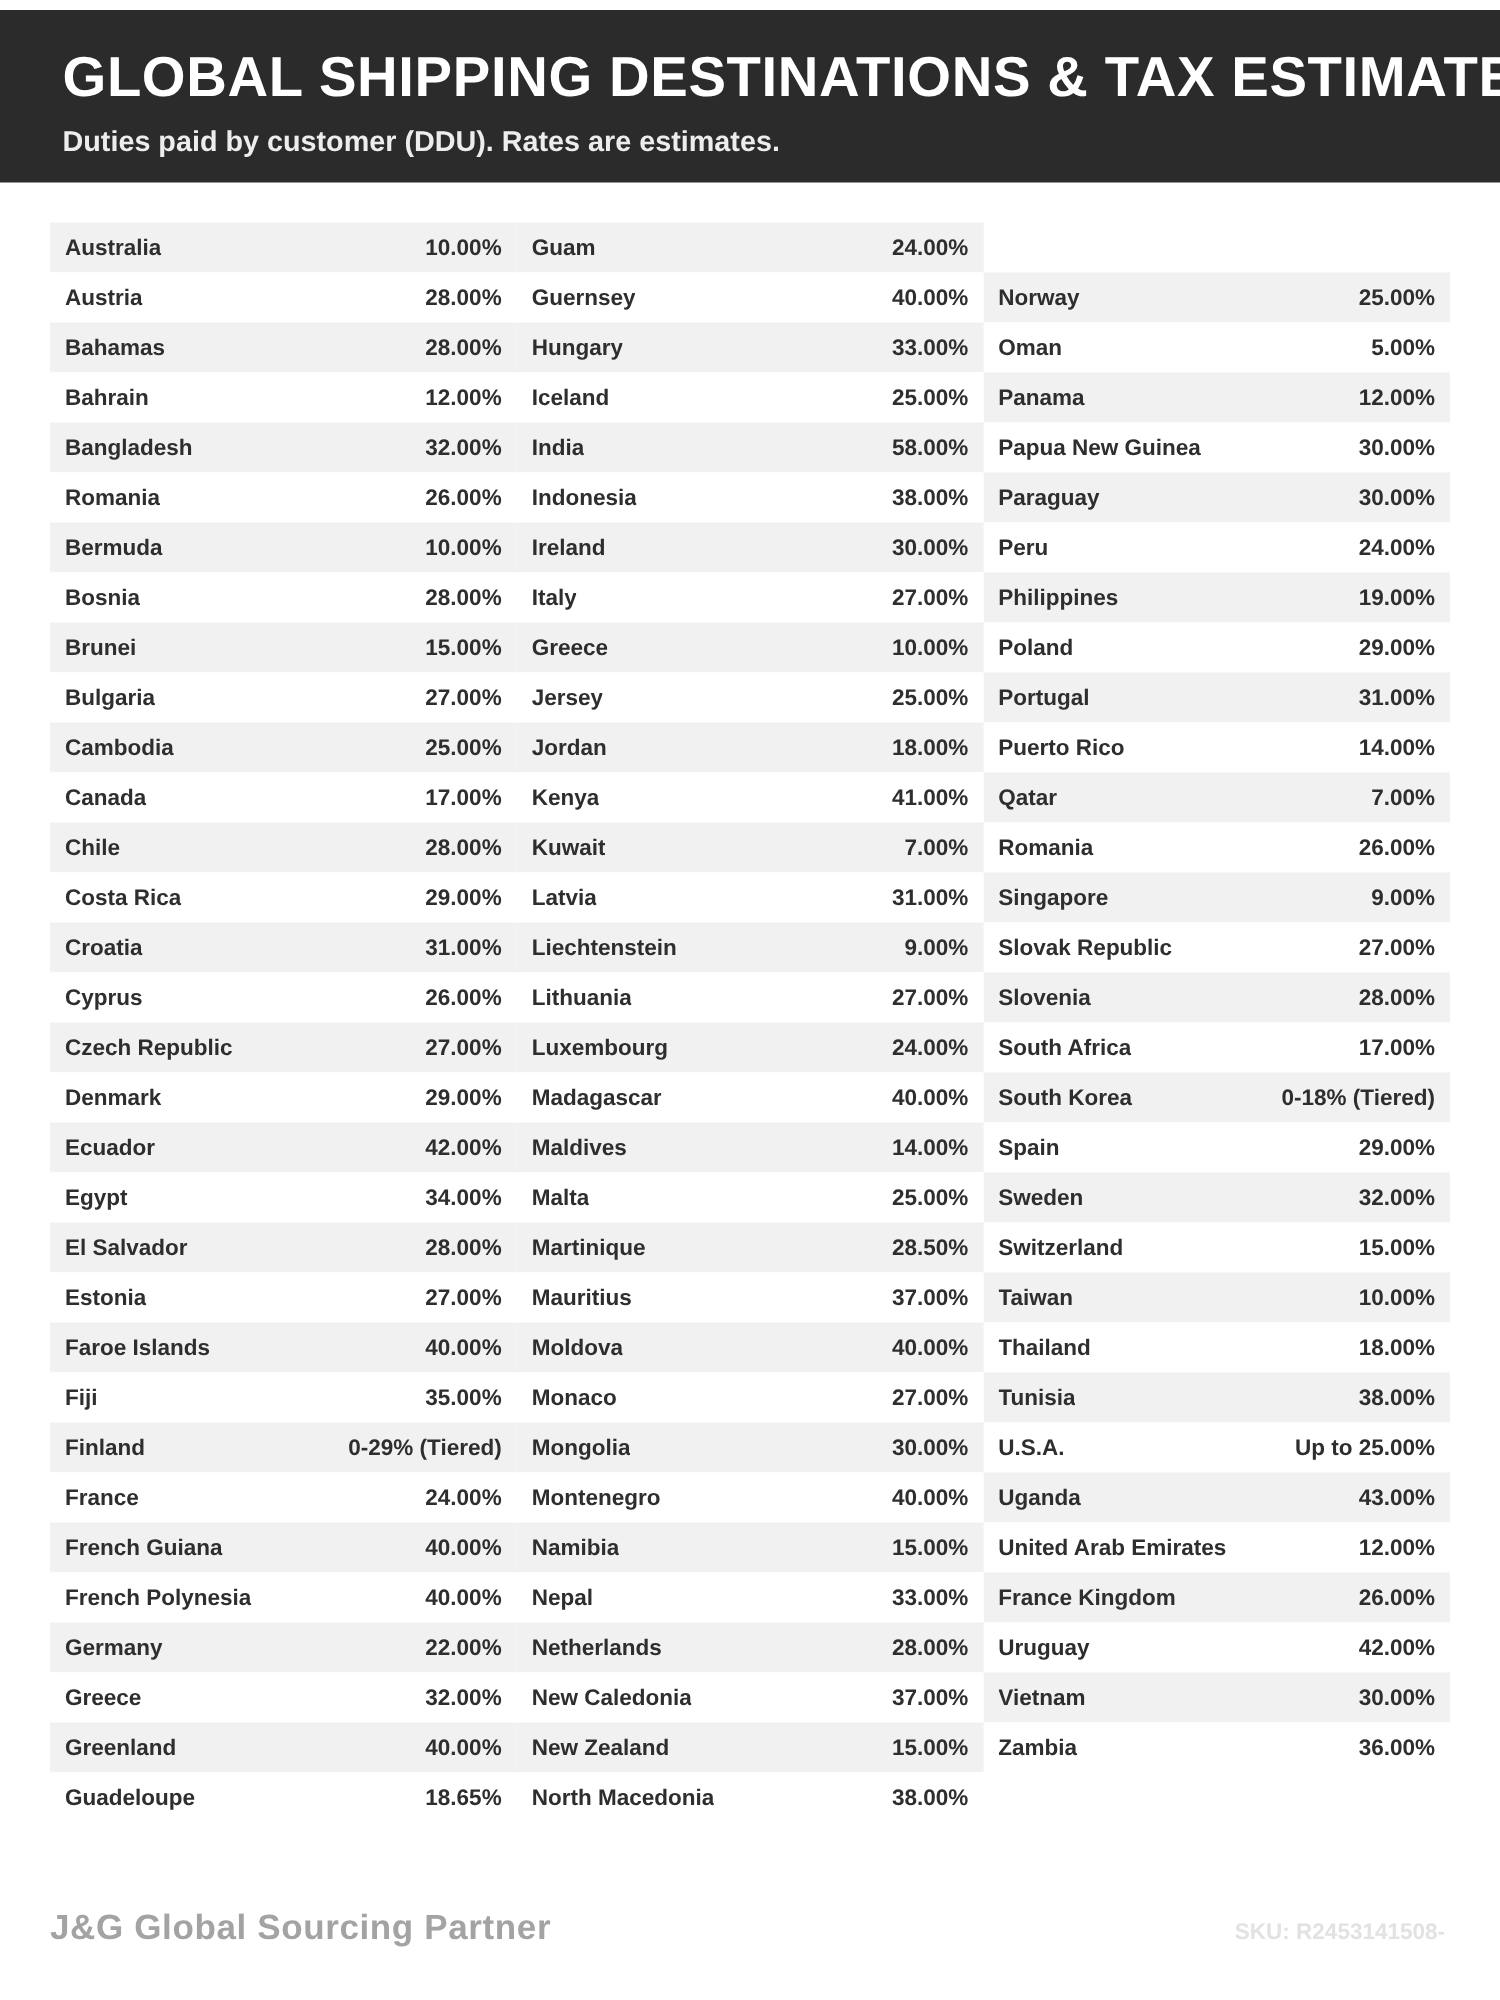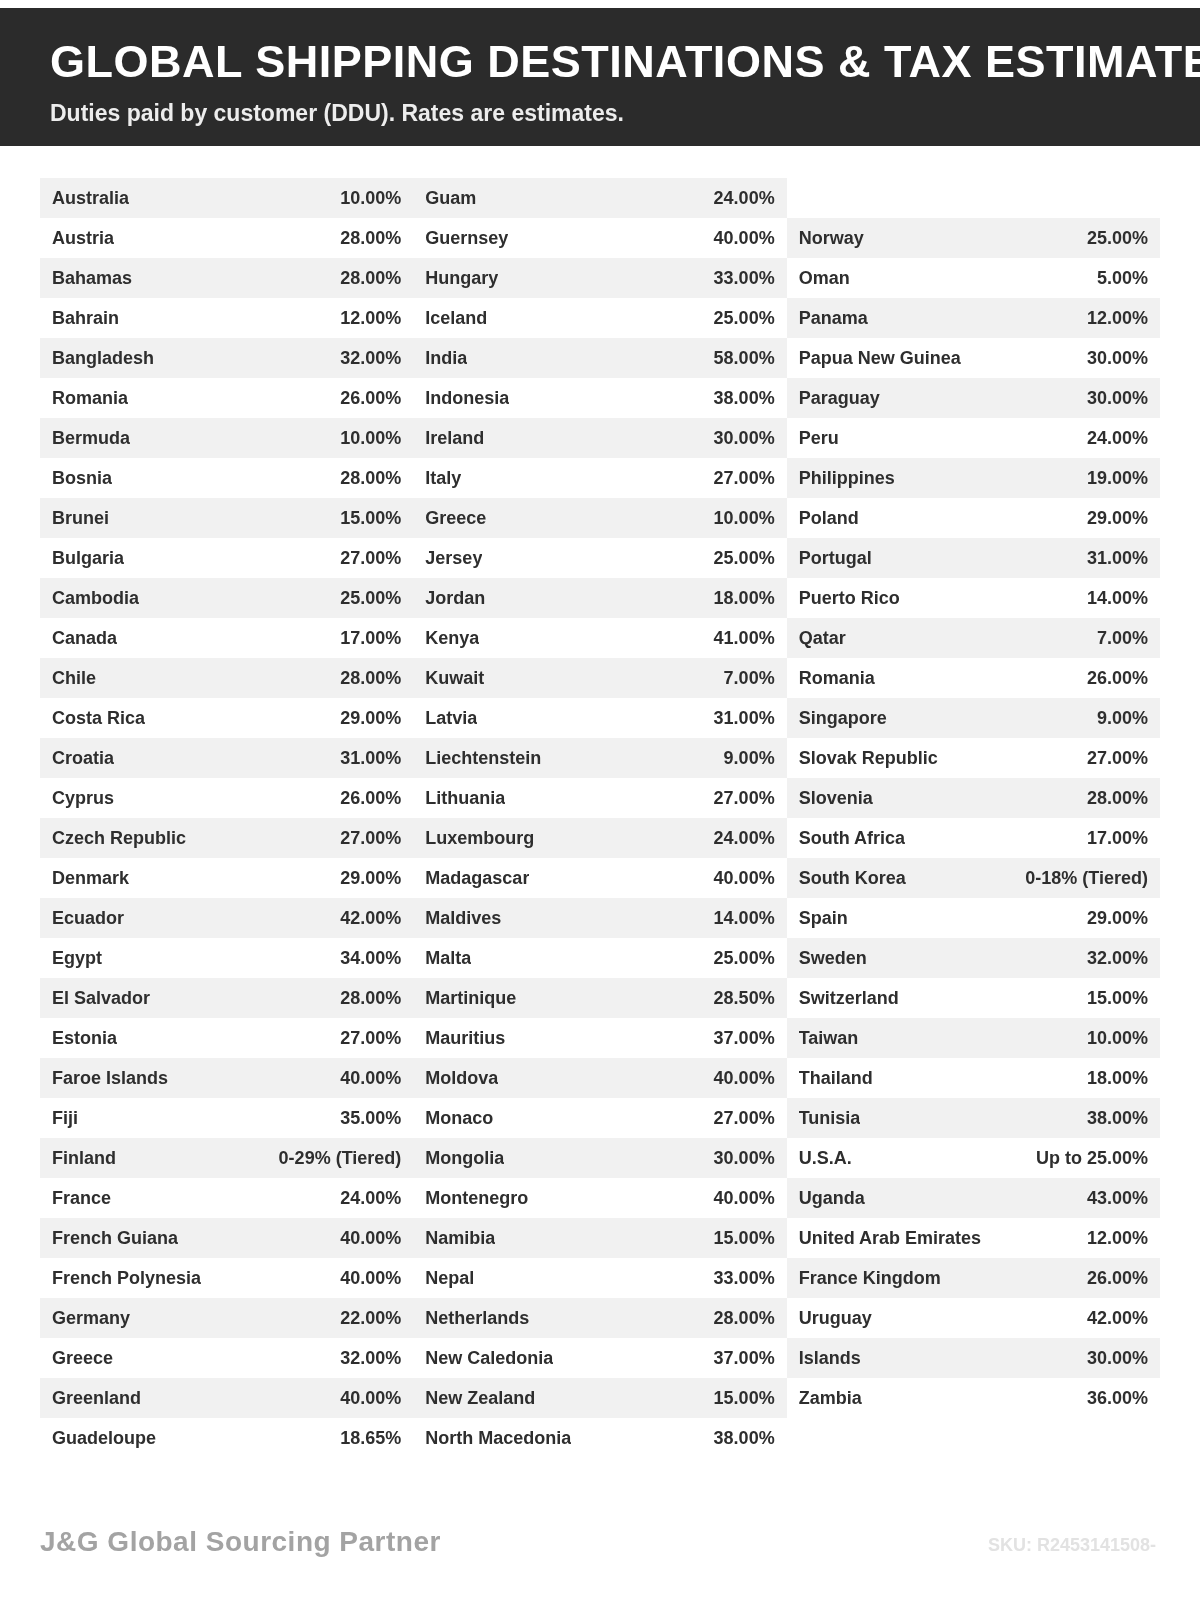--- a/index.html
+++ b/index.html
@@ -478,21 +478,21 @@
         </div>
         <div class="row">
           <span class="country">France Kingdom</span>
           <span class="rate">26.00%</span>
         </div>
         <div class="row">
           <span class="country">Uruguay</span>
           <span class="rate">42.00%</span>
         </div>
         <div class="row">
-          <span class="country">Islands</span>
+          <span class="country">Vietnam</span>
           <span class="rate">30.00%</span>
         </div>
         <div class="row">
           <span class="country">Zambia</span>
           <span class="rate">36.00%</span>
         </div>
       </div>
   </div>
 
   <div class="footer">

